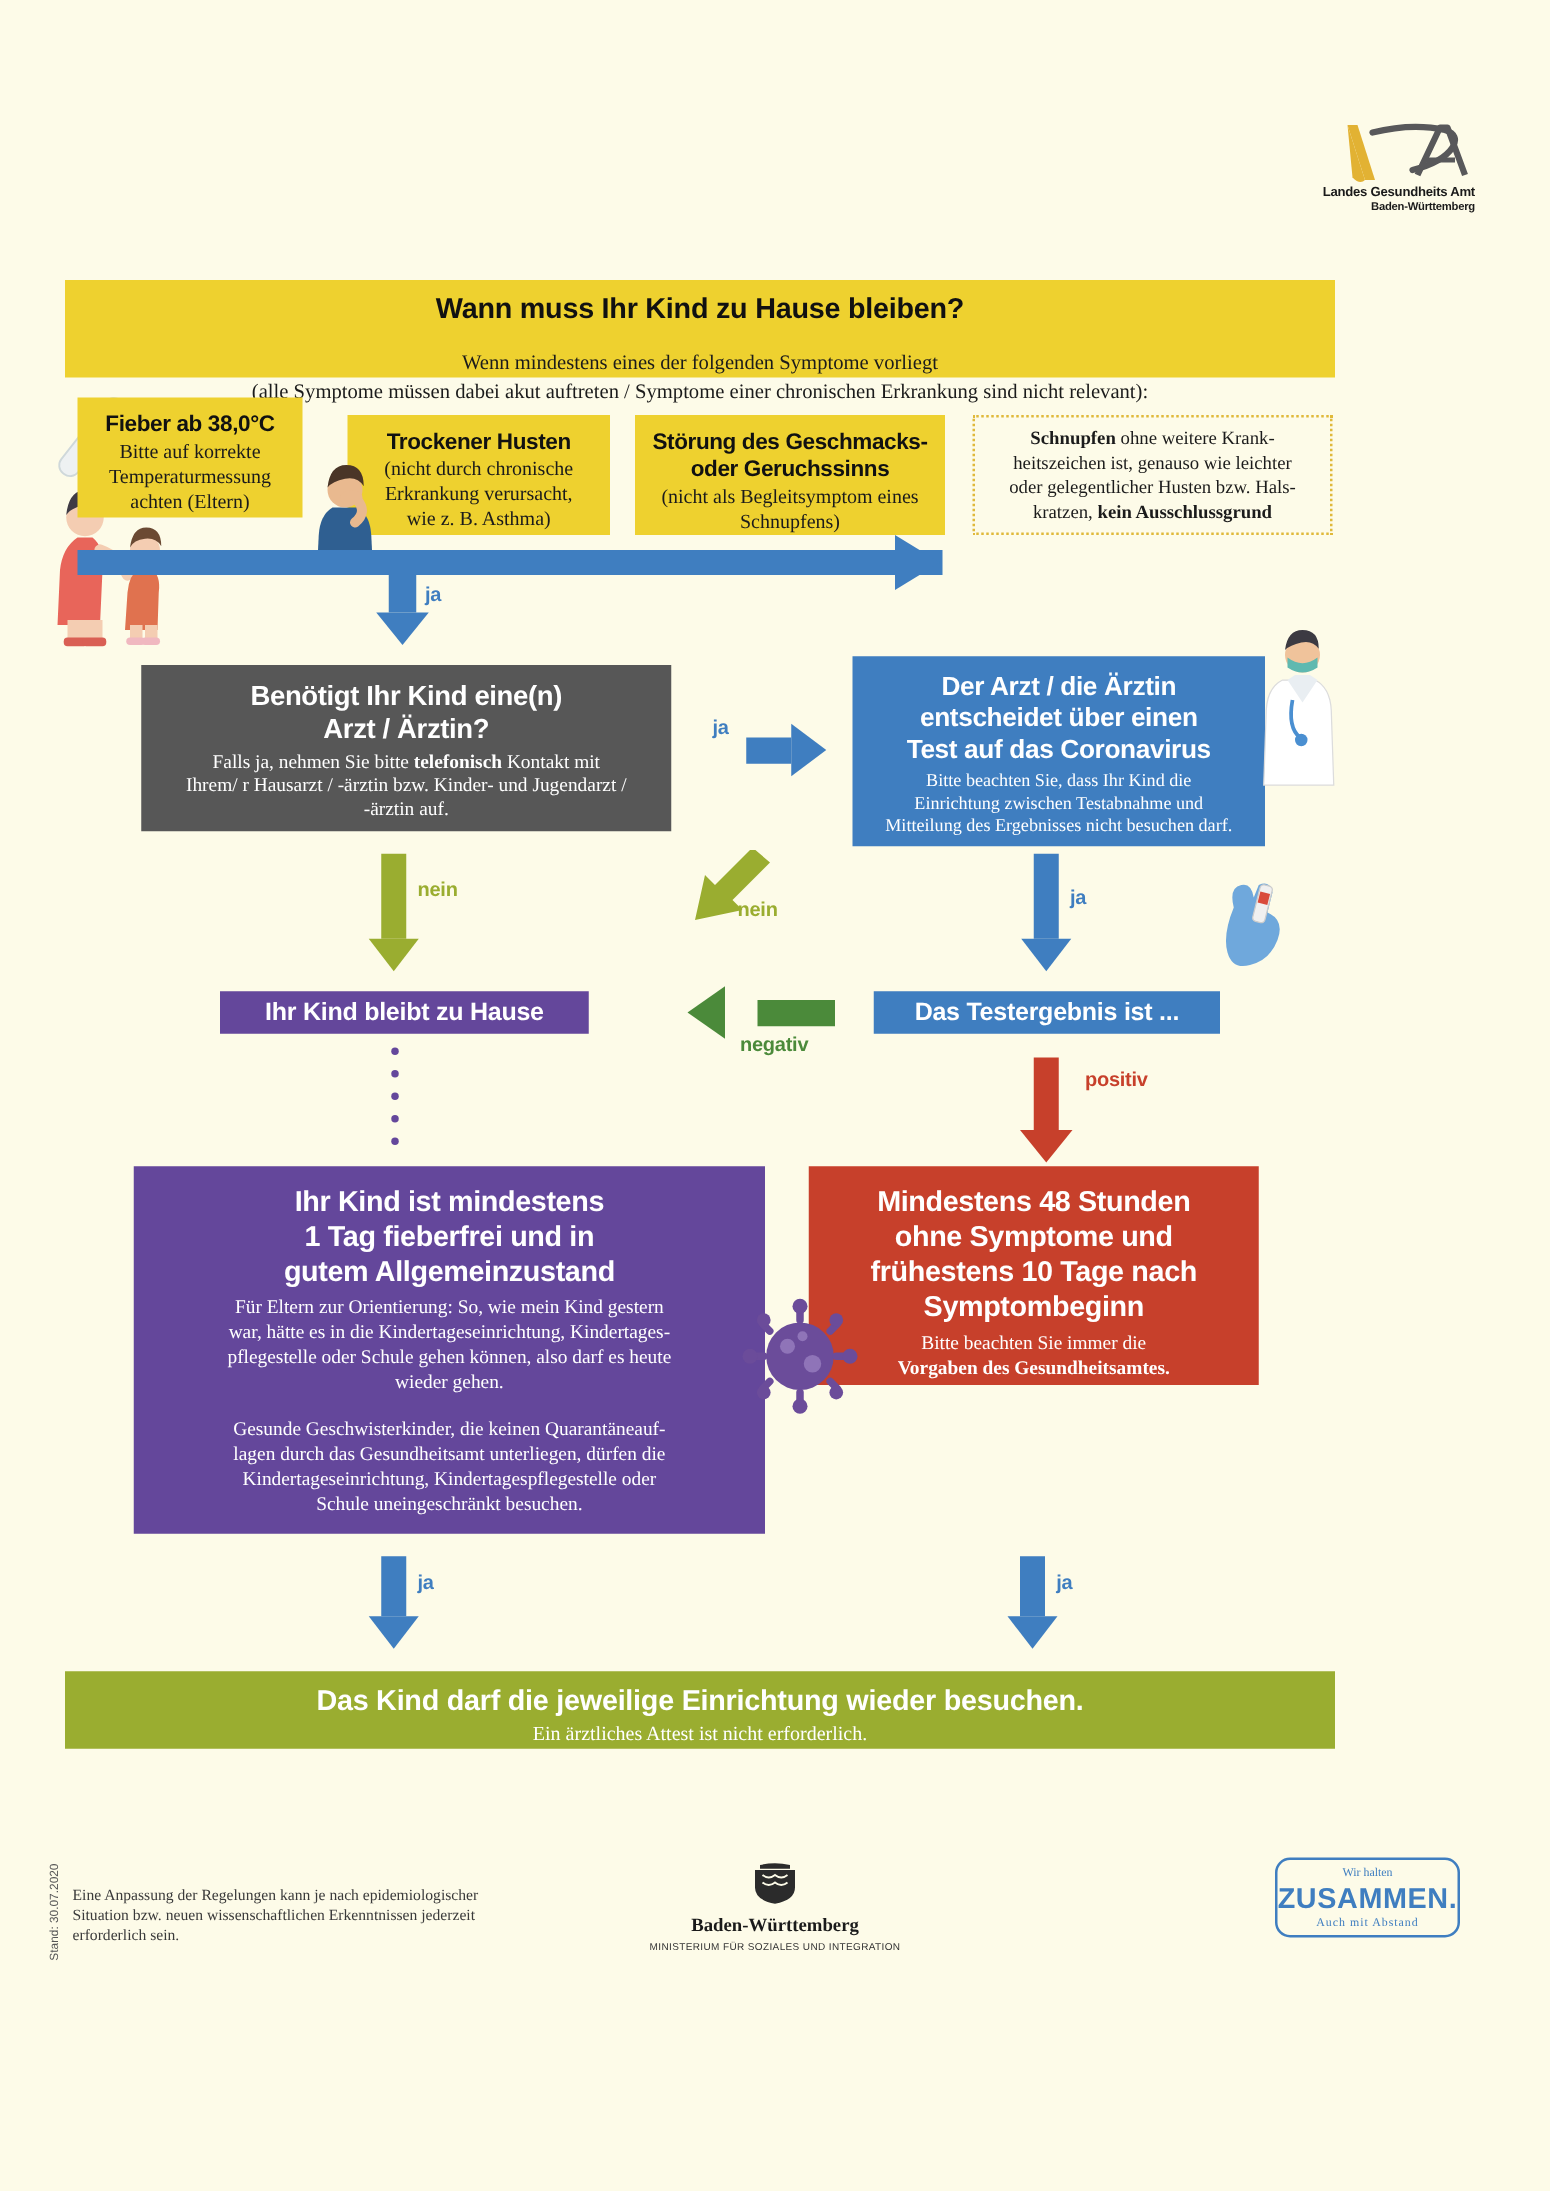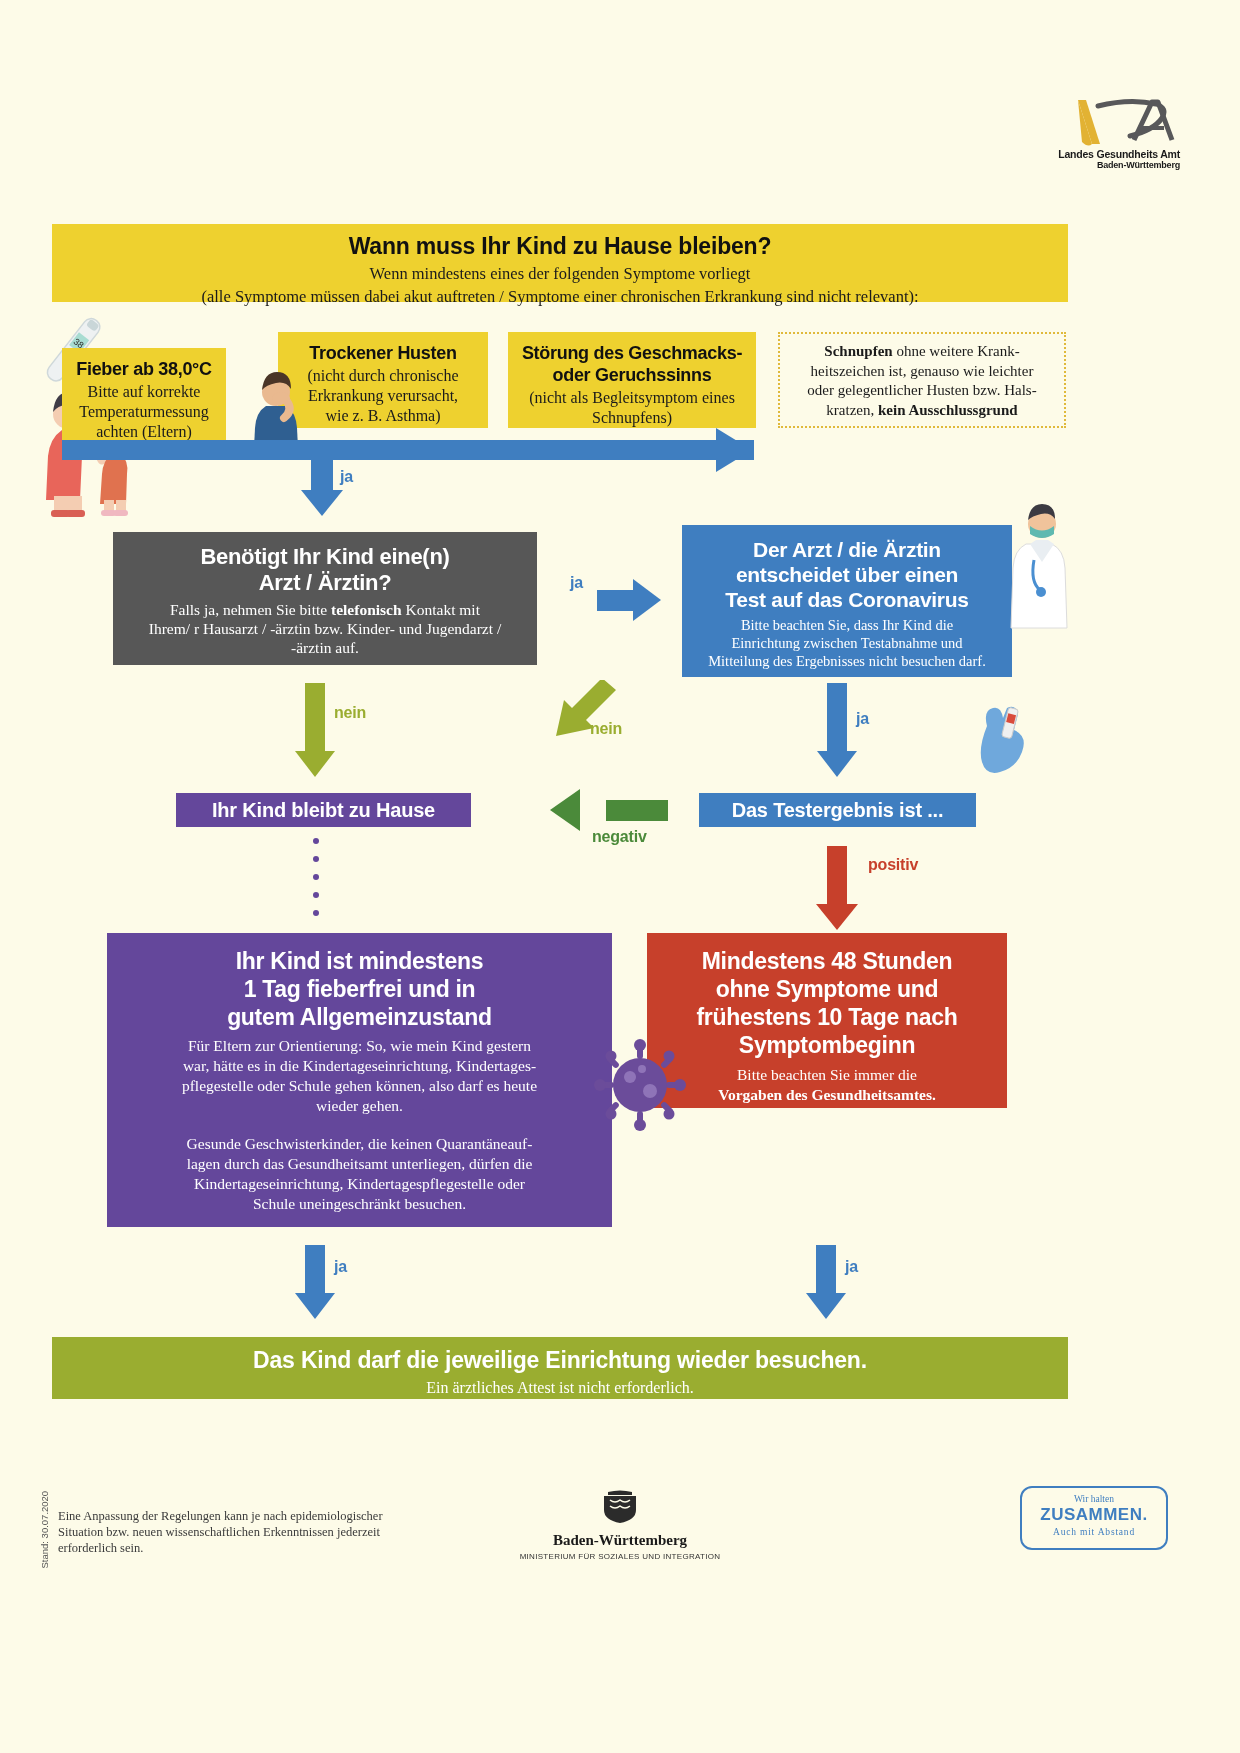--- a/index.html
+++ b/index.html
@@ -47,35 +47,35 @@
   .yellow-banner{
     position:absolute;left:52px;top:224px;width:1016px;height:78px;
     background:#eed12f;
   }
   .yb-title{
     text-align:center;font-weight:bold;font-size:23px;color:#111;
     padding-top:9px;letter-spacing:-0.2px;
   }
   .yb-sub1{
     text-align:center;font-family:"Liberation Serif",serif;font-size:16.5px;color:#1b1b1b;
-    margin-top:4px;
+    margin-top:20px;
   }
   .yb-sub2{
     text-align:center;font-family:"Liberation Serif",serif;font-size:16.5px;color:#1b1b1b;
     margin-top:3px;
   }
 
   
   .sym{
     position:absolute;background:#eed12f;padding:10px 12px 12px 12px;box-sizing:border-box;
     text-align:center;
   }
   .sym .sym-h{font-weight:bold;font-size:18px;line-height:22px;color:#111;letter-spacing:-0.3px;}
   .sym .sym-b{font-family:"Liberation Serif",serif;font-size:16px;line-height:20px;color:#1b1b1b;margin-top:2px;}
-  #sym1{left:62px;top:348px;width:164px;height:96px;}
+  #sym1{left:62px;top:318px;width:180px;height:96px;}
   #sym2{left:278px;top:332px;width:210px;height:96px;}
   #sym3{left:508px;top:332px;width:248px;height:96px;}
 
   .note-box{
     position:absolute;left:778px;top:332px;width:288px;height:96px;
     border:2px dotted #e0b93a;box-sizing:border-box;
     padding:8px 10px;text-align:center;
     font-family:"Liberation Serif",serif;font-size:15px;line-height:19.5px;color:#1b1b1b;
   }
   .note-box b{font-weight:bold;}
@@ -165,21 +165,21 @@
   }
   .bw-logo{position:absolute;left:500px;top:1490px;width:240px;text-align:center;}
   .bw-logo .bw-t1{font-family:"Liberation Serif",serif;font-size:15px;font-weight:bold;color:#1a1a1a;margin-top:4px;}
   .bw-logo .bw-t2{font-family:"Liberation Sans",sans-serif;font-size:8px;color:#333;margin-top:3px;letter-spacing:0.3px;}
   .zus-logo{
     position:absolute;left:1020px;top:1486px;width:148px;height:64px;
     border:2px solid #3f7ec0;border-radius:12px;text-align:center;box-sizing:border-box;
     padding-top:6px;background:#fdfbe8;
   }
   .zus-logo .z1{font-size:9.5px;color:#3f7ec0;font-family:"Liberation Serif",serif;}
-  .zus-logo .z2{font-size:17px;color:#3f7ec0;font-weight:bold;letter-spacing:0.5px;margin-top:1px;}
+  .zus-logo .z2{font-size:23px;color:#3f7ec0;font-weight:bold;letter-spacing:0.5px;margin-top:1px;}
   .zus-logo .z3{font-size:9.5px;color:#3f7ec0;font-family:"Liberation Serif",serif;margin-top:2px;letter-spacing:0.8px;}
 </style>
 </head>
 <body>
 
 <div class="poster">
 
 
   <div class="lga-logo">
     <svg width="150" height="56" viewBox="0 0 150 56">

